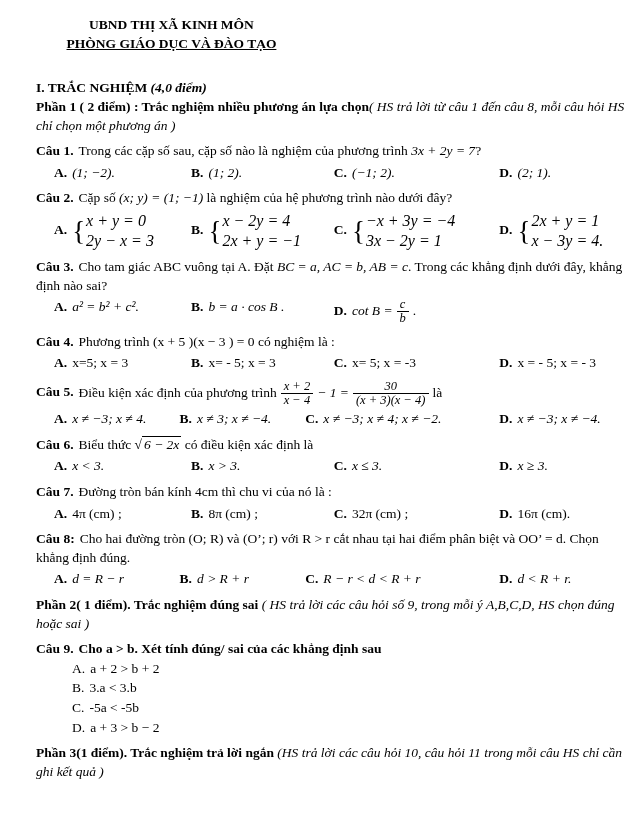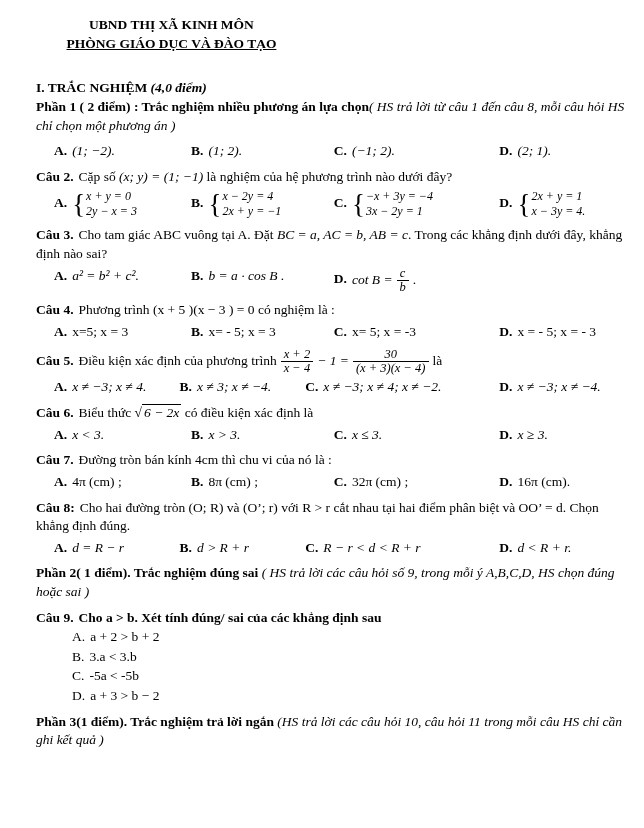--- a/index.html
+++ b/index.html
@@ -29,21 +29,21 @@
   
   .frac{display:inline-block;vertical-align:middle;text-align:center;font-style:italic;line-height:1.05;margin:0 4px;font-size:12.5px;}
   .frac>span{display:block;padding:0 3px;}
   .frac .num{border-bottom:1px solid #000;}
   
   .sqrt{white-space:nowrap;font-style:italic;}
   .sqrt .rad{border-top:1px solid #000;padding:0 2px;}
   
   .system{display:inline-flex;align-items:center;vertical-align:middle;}
   .system .brace{font-size:27px;line-height:1;margin-right:1px;font-weight:400;}
-  .system .eqs{display:inline-flex;flex-direction:column;font-style:italic;font-size:12px;line-height:1.25;}
+  .system .eqs{display:inline-flex;flex-direction:column;font-style:italic;font-size:16px;line-height:1.25;}
   
   .q9-item{padding-left:36px;line-height:1.45;}
   .q9-item .lbl{margin-right:5px;}
 </style>
 </head>
 <body>
 
 <div class="page">
 
   <div class="hdr">
@@ -56,20 +56,24 @@
   <p class="sec-title">
     <span class="b">I. TRẮC NGHIỆM</span>
     <span class="b i">(4,0 điểm)</span>
   </p>
 
   <p>
     <span class="b">Phần 1 ( 2 điểm) : Trắc nghiệm nhiều phương án lựa chọn</span><span class="i">( HS trả lời từ câu 1 đến câu 8, mỗi câu hỏi HS chỉ chọn một phương án )</span>
   </p>
 
   <div class="q">
+    <p>
+      <span class="ql">Câu 1.</span><span>Trong các cặp số sau, cặp số nào là nghiệm của phương trình</span>
+      <span class="m">3x + 2y = 7</span><span>?</span>
+    </p>
     <div class="opts">
       <span class="opt"><b>A.</b><span class="m">(1; −2).</span></span>
       <span class="opt"><b>B.</b><span class="m">(1; 2).</span></span>
       <span class="opt"><b>C.</b><span class="m">(−1; 2).</span></span>
       <span class="opt"><b>D.</b><span class="m">(2; 1).</span></span>
     </div>
   </div>
 
   <div class="q">
     <p>

